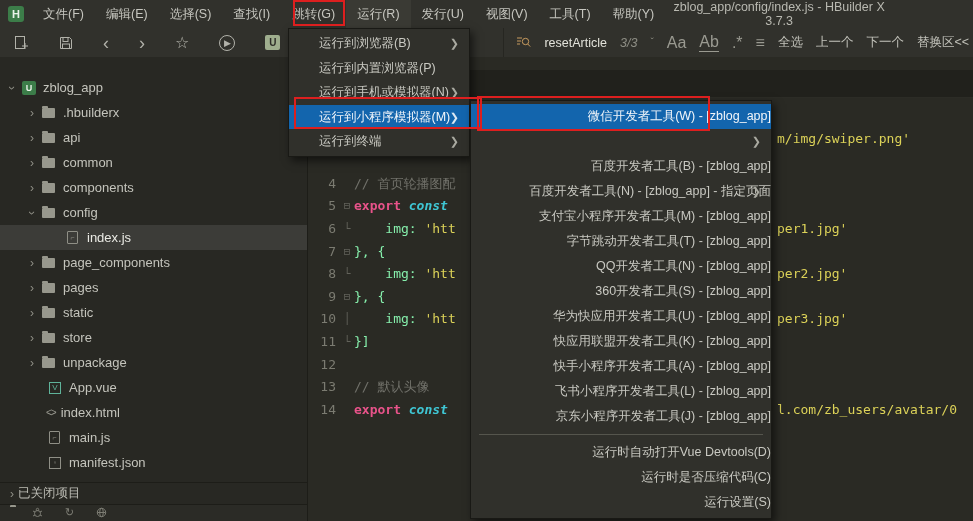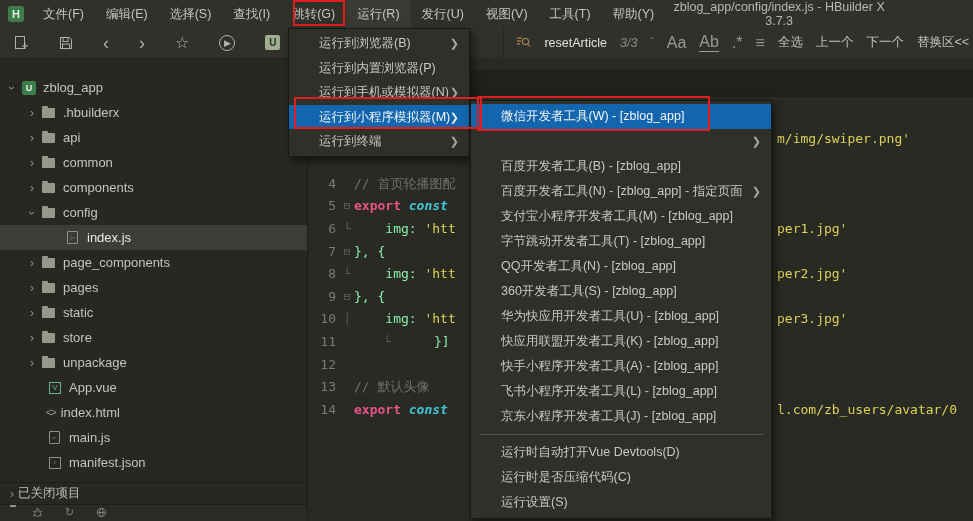--- a/index.html
+++ b/index.html
@@ -76,21 +76,21 @@
   .plain { color:#86efac; }
   .str { color:#dcd258; }
   .rf { position:absolute; left:469px; height:22px; line-height:22px; white-space:pre;
     font-family:"DejaVu Sans Mono","Liberation Mono",monospace; font-size:13px; color:#dcd258; }
 
   
   .popup { position:absolute; background:#30302b; border:1px solid #191915;
     box-shadow:3px 4px 8px rgba(0,0,0,.55); z-index:20; color:#c9c9c2; font-size:12.5px; padding:2px 0; }
   .runmenu { left:288px; top:28px; width:182px; }
   .runmenu .pitem { height:24.6px; line-height:24.6px; padding-left:30px; position:relative; }
-  .submenu { left:470px; top:100px; width:302px; padding:3px 0; }
+  .submenu { left:470px; top:100px; width:302px; padding:3px 0;text-align:right; }
   .submenu .pitem { height:25px; line-height:25px; padding-left:30px; position:relative; }
   .pitem .parrow { position:absolute; right:10px; top:0; color:#a9a9a0; font-size:11px; }
   .pitem.hl { background:#1365ad; color:#f2f6fa; }
   .psep { height:1px; background:#55554d; margin:5px 8px; }
 
   
   .redbox { position:absolute; border:2px solid #dd1f1f; z-index:50; pointer-events:none; }
   .rb1 { left:293px; top:0; width:52px; height:26px; }
   .rb2 { left:294px; top:97px; width:188px; height:32px; }
   .rb3 { left:477px; top:96px; width:233px; height:35px; }
@@ -168,21 +168,21 @@
     <div class="cl" style="top:103px;"><span class="lnum">4</span><span class="fold"></span><span class="seg cmt">// 首页轮播图配</span></div>
     <div class="cl" style="top:125px;"><span class="lnum">5</span><span class="fold">⊟</span><span class="seg kw">export</span><span class="seg kw2"> const</span></div>
     <div class="cl" style="top:148px;"><span class="lnum">6</span><span class="fold">└</span><span class="seg plain">    img: </span><span class="seg str">'htt</span></div>
     <span class="rf" style="top:148px;">per1.jpg'</span>
     <div class="cl" style="top:171px;"><span class="lnum">7</span><span class="fold">⊟</span><span class="seg plain">}, {</span></div>
     <div class="cl" style="top:193px;"><span class="lnum">8</span><span class="fold">└</span><span class="seg plain">    img: </span><span class="seg str">'htt</span></div>
     <span class="rf" style="top:193px;">per2.jpg'</span>
     <div class="cl" style="top:216px;"><span class="lnum">9</span><span class="fold">⊟</span><span class="seg plain">}, {</span></div>
     <div class="cl" style="top:238px;"><span class="lnum">10</span><span class="fold">│</span><span class="seg plain">    img: </span><span class="seg str">'htt</span></div>
     <span class="rf" style="top:238px;">per3.jpg'</span>
-    <div class="cl" style="top:261px;gap:40px;"><span class="lnum">11</span><span class="fold">└</span><span class="seg plain">}]</span></div>
+    <div class="cl" style="top:261px;"><span class="lnum">11</span><span class="fold">└</span><span class="seg plain">}]</span></div>
     <div class="cl" style="top:284px;"><span class="lnum">12</span><span class="fold"></span></div>
     <div class="cl" style="top:306px;"><span class="lnum">13</span><span class="fold"></span><span class="seg cmt">// 默认头像</span></div>
     <div class="cl" style="top:329px;"><span class="lnum">14</span><span class="fold"></span><span class="seg kw">export</span><span class="seg kw2"> const</span></div>
     <span class="rf" style="top:329px;">l.com/zb_users/avatar/0</span>
   </div>
 
   <div class="sidebar">
     <div class="tree">
       <div class="trow ind0">
         <span class="tchv open">›</span>

